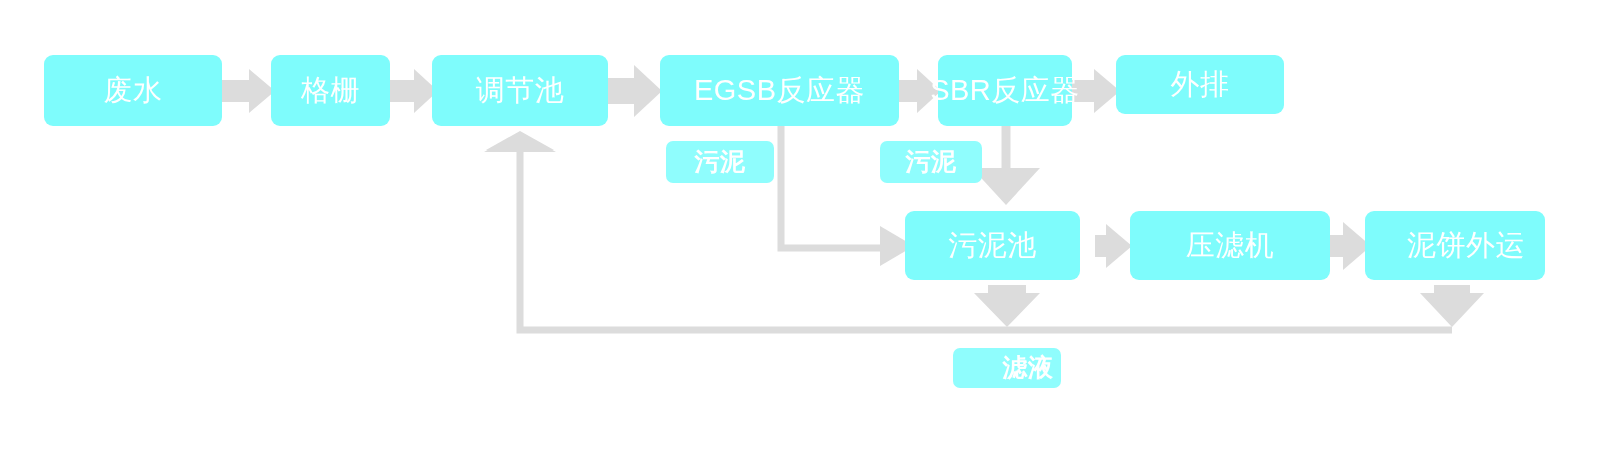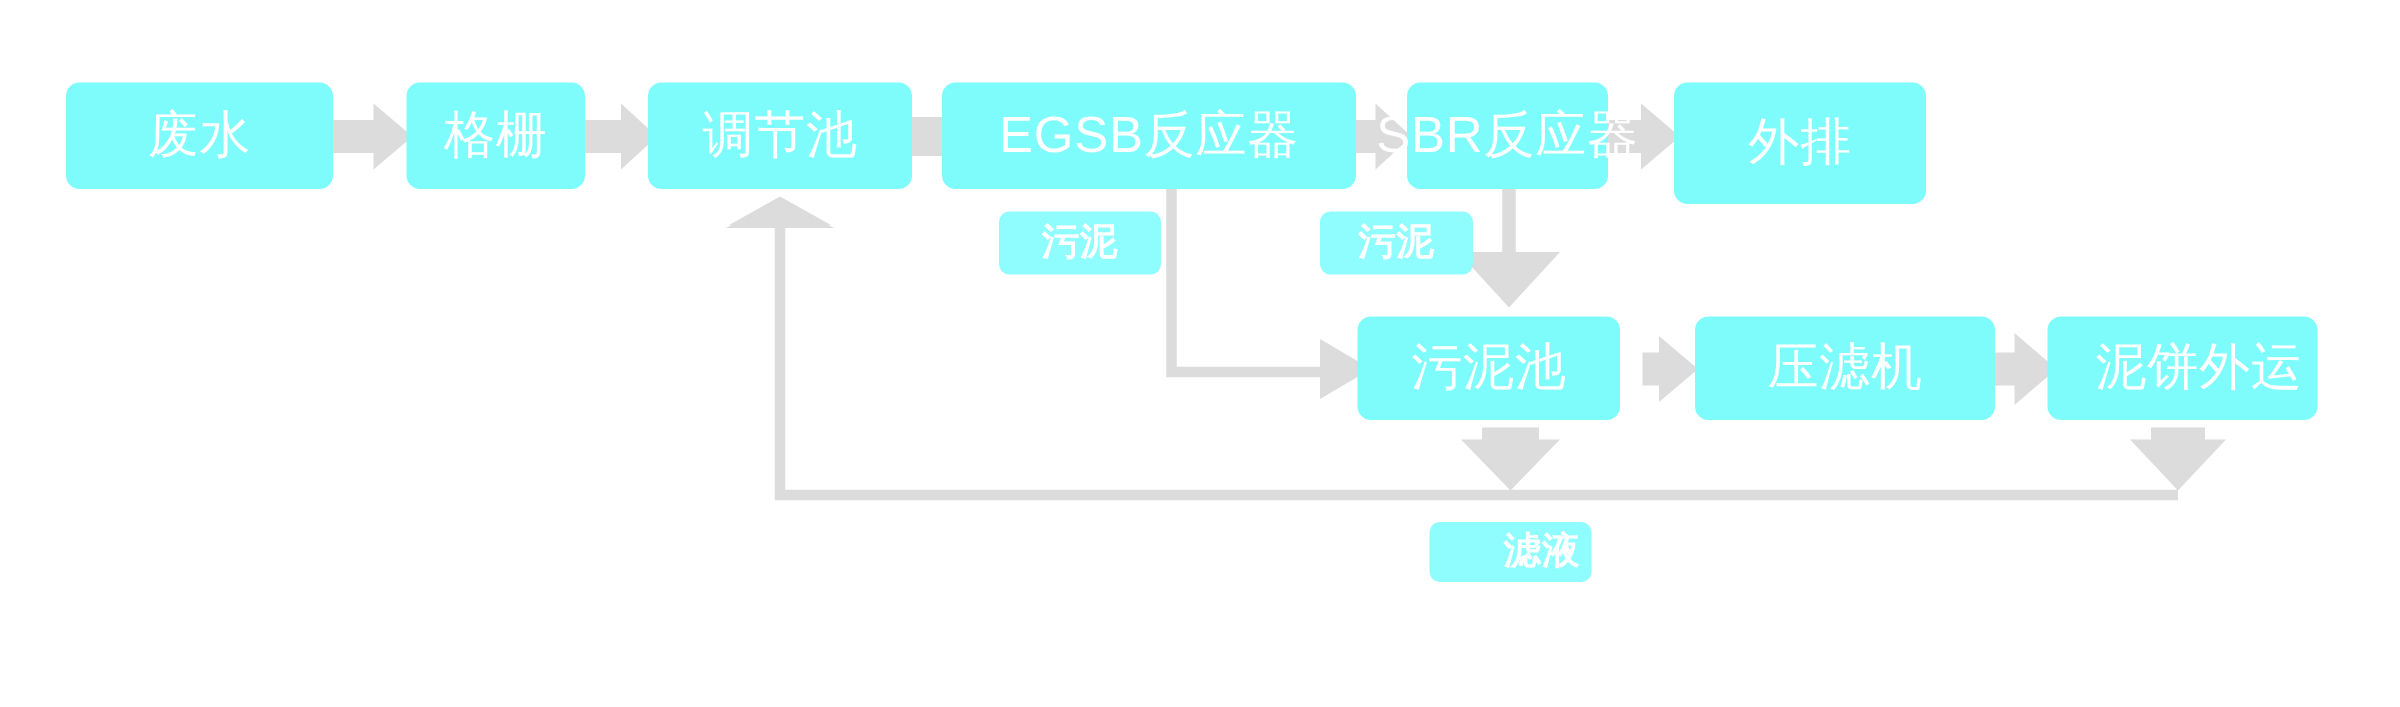--- a/index.html
+++ b/index.html
@@ -33,21 +33,21 @@
     justify-content: center;
     border-radius: 9px;
     color: #ffffff;
     text-align: center;
     line-height: 1.1;
     white-space: nowrap;
     letter-spacing: 0.5px;
   }
   .node.process {
     background: #7efcfc;
-    font-size: 34px;
+    font-size: 29px;
   }
   .node.tag {
     background: #8ffdfd;
     font-size: 25px;
     border-radius: 7px;
     font-weight: bold;
   }
 </style>
 </head>
 <body>
@@ -109,25 +109,25 @@
       <path d="M1434,285 L1470,285 L1470,293 L1484,293 L1452,327 L1420,293 L1434,293 Z" fill="#dcdcdc"></path>
     </g>
   </svg>
 
   <div class="node process" style="left:44px;  top:55px;  width:178px; height:71px;">废水</div>
 
   <div class="node process" style="left:271px; top:55px;  width:119px; height:71px;">格栅</div>
 
   <div class="node process" style="left:432px; top:55px;  width:176px; height:71px;">调节池</div>
 
-  <div class="node process" style="left:628px; top:55px;  width:276px; height:71px;">EGSB反应器</div>
+  <div class="node process" style="left:660px; top:55px;  width:239px; height:71px;">EGSB反应器</div>
 
   <div class="node process" style="left:938px; top:55px;  width:134px; height:71px;">SBR反应器</div>
 
-  <div class="node process" style="left:1116px; top:55px; width:168px; height:81px;">外排</div>
+  <div class="node process" style="left:1116px; top:55px; width:168px; height:59px;">外排</div>
 
   <div class="node tag" style="left:666px; top:141px; width:108px; height:42px;">污泥</div>
 
   <div class="node tag" style="left:880px; top:141px; width:102px; height:42px;">污泥</div>
 
   <div class="node process" style="left:905px; top:211px; width:175px; height:69px;">污泥池</div>
 
   <div class="node process" style="left:1130px; top:211px; width:200px; height:69px;">压滤机</div>
 
   <div class="node process" style="left:1365px; top:211px; width:180px; height:69px;padding-left:22px;">泥饼外运</div>

